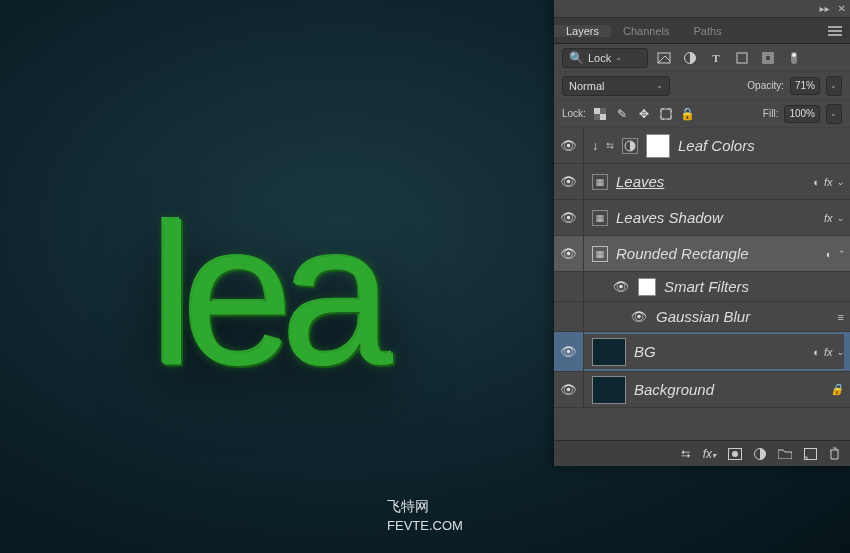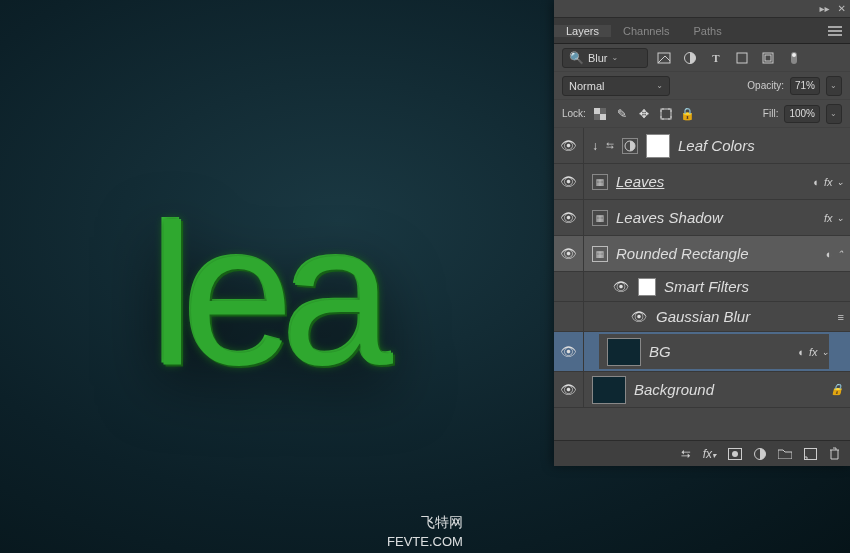--- a/index.html
+++ b/index.html
@@ -1,19 +1,19 @@
 <!DOCTYPE html>
 <html><head>
 <meta charset="utf-8">
 <style>
   *{box-sizing:border-box;margin:0;padding:0;font-family:"Segoe UI",Tahoma,sans-serif}
   body{background:#0f2830;width:850px;height:553px;overflow:hidden;position:relative}
   .canvas{position:absolute;inset:0;background:radial-gradient(ellipse at 40% 40%,#1a3842 0%,#0c2028 60%,#061419 100%)}
   .leaf-text{position:absolute;left:150px;top:180px;font-size:200px;font-weight:400;color:#2fa82f;letter-spacing:-12px;filter:drop-shadow(0 20px 30px rgba(0,0,0,.6));text-shadow:0 0 8px #1a6b1a,2px 2px 0 #155a15,-2px -2px 0 #3bc23b}
-  .watermark{position:absolute;bottom:2px;left:50%;transform:translateX(-50%);color:#fff;text-align:right;font-size:13px;line-height:1.4;opacity:.85}
+  .watermark{position:absolute;bottom:18px;left:50%;transform:translateX(-50%);color:#fff;text-align:left;font-size:13px;line-height:1.4;opacity:.85}
   .watermark .cn{font-size:14px}
 
   .panel{position:absolute;right:0;top:0;width:296px;height:466px;background:#474747;box-shadow:-2px 0 10px rgba(0,0,0,.4);font-size:11px;color:#ccc}
   .panel-top{height:18px;background:#474747;border-bottom:1px solid #2b2b2b;display:flex;justify-content:flex-end;align-items:center;padding:0 4px;gap:8px}
   .panel-top .glyph{color:#bbb;font-size:10px}
   .tabs{display:flex;height:26px;background:#3a3a3a;border-bottom:1px solid #222;align-items:center}
   .tab{padding:0 12px;display:flex;align-items:center;color:#888;cursor:pointer}
   .tab.active{background:#474747;color:#ddd}
   .tab-menu{margin-left:auto;display:flex;align-items:center;padding:0 8px;color:#bbb}
 
@@ -72,21 +72,21 @@
     <div class="tab-menu">
       <svg width="14" height="10">
           <path d="M0 1h14M0 5h14M0 9h14" stroke="#ccc" stroke-width="1.5"></path>
         </svg>
     </div>
   </div>
 
   <div class="row">
     <div class="select" style="width:86px">
       <span class="mini">🔍</span>
-      <span>Blur</span>
+      <span>Lock</span>
       <span class="chev">⌄</span>
     </div>
     <div class="ico-box">
         <svg width="14" height="12">
           <rect x="1" y="1" width="12" height="10" fill="none" stroke="#ccc"></rect>
           <path d="M1 11 L8 4 L13 9" stroke="#ccc" fill="none"></path>
         </svg>
       </div>
     <div class="ico-box">
         <svg width="14" height="14">
@@ -240,21 +240,21 @@
         <div class="fx">
             <span>≡</span>
           </div>
       </div>
     </div>
 
     <div class="layer" style="background:#4e6a8a;height:40px">
       <div class="vis on" style="background:#4e6a8a">
           <span class="eye">👁</span>
         </div>
-      <div class="layer-body" style="background:#474747;margin:2px 15px">
+      <div class="layer-body" style="background:#474747;margin:2px 0">
         <div class="thumb dark" style="width:34px;height:28px"></div>
         <span class="layer-name">BG</span>
         <div class="fx">
           <span>◐</span>
           <span>fx</span>
           <span style="font-size:9px">⌄</span>
         </div>
       </div>
     </div>
 

